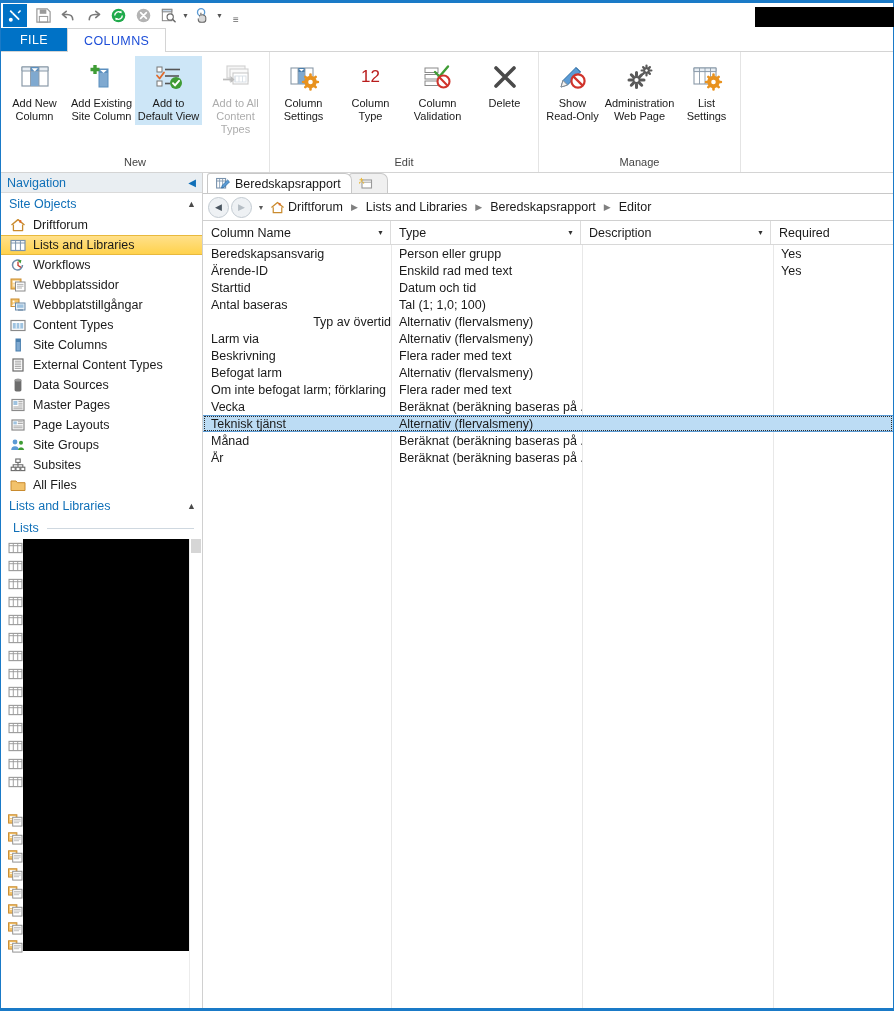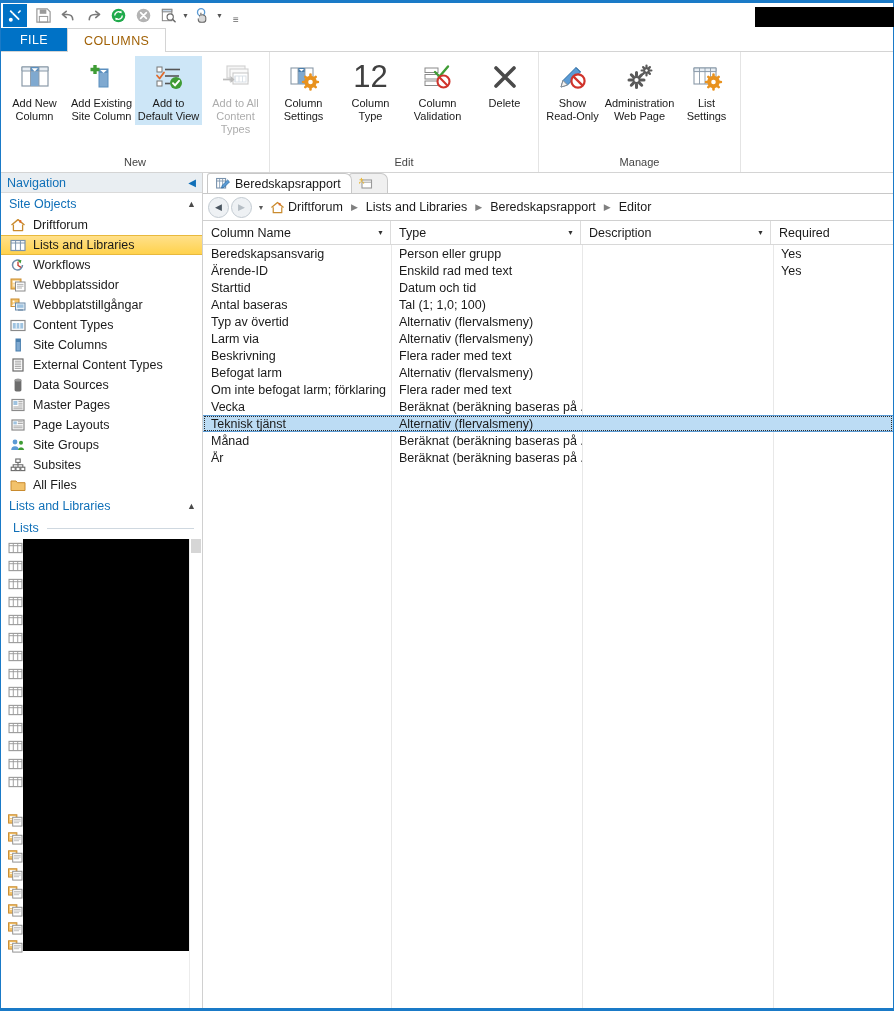--- a/index.html
+++ b/index.html
@@ -84,21 +84,21 @@
     font-size: 12.5px;
     letter-spacing: .4px;
   }
   .tab.file {
     background: #0072c6;
     color: #ffffff;
     padding: 0 19px;
   }
   .tab.active {
     background: #ffffff;
-    color: #a16207;
+    color: #1d4ed8;
     border-left: 1px solid #d4d4d4;
     border-right: 1px solid #d4d4d4;
     border-top: 1px solid #d4d4d4;
     margin-bottom: -1px;
     position: relative;
   }
 
   
   .ribbon {
     height: 120px;
@@ -548,21 +548,21 @@
                 <circle cx="22.5" cy="20" r="6.2" fill="#e8921f"></circle>
                 <circle cx="22.5" cy="20" r="2.3" fill="#fff"></circle>
                 <path d="M22.5 12.6v3M22.5 24.4v3M15.1 20h3M26.9 20h3M17.3 14.8l2.1 2.1M25.6 23.1l2.1 2.1M27.7 14.8l-2.1 2.1M19.4 23.1l-2.1 2.1" stroke="#e8921f" stroke-width="2.6" stroke-linecap="round"></path>
               </svg>
           </div>
           <div class="rlabel">Column
 Settings</div>
         </div>
         <div class="ritem">
           <div class="ricon">
-            <span style="font-size:31px;color:#404040;line-height:30px;">12</span>
+            <span style="font-size:17px;color:#b91c1c;line-height:30px;">12</span>
           </div>
           <div class="rlabel">Column
 Type</div>
         </div>
         <div class="ritem">
           <div class="ricon">
             <svg width="32" height="30" viewBox="0 0 32 30">
                 <rect x="3" y="6" width="13" height="4.5" fill="#fff" stroke="#8a8a8a" stroke-width="1"></rect>
                 <rect x="3" y="12.5" width="13" height="4.5" fill="#fff" stroke="#8a8a8a" stroke-width="1"></rect>
                 <rect x="3" y="19" width="13" height="4.5" fill="#fff" stroke="#8a8a8a" stroke-width="1"></rect>
@@ -1116,21 +1116,21 @@
                 <div class="cell" style="width:191px;"></div>
                 <div class="cell" style="width:120px;"></div>
               </div>
               <div class="row">
                 <div class="cell" style="width:188px;">Antal baseras</div>
                 <div class="cell" style="width:191px;">Tal (1; 1,0; 100)</div>
                 <div class="cell" style="width:191px;"></div>
                 <div class="cell" style="width:120px;"></div>
               </div>
               <div class="row">
-                <div class="cell" style="width:188px;">Typ av övertid</div>
+                <div class="cell" style="width:188px;text-align:right;">Typ av övertid</div>
                 <div class="cell" style="width:191px;">Alternativ (flervalsmeny)</div>
                 <div class="cell" style="width:191px;"></div>
                 <div class="cell" style="width:120px;"></div>
               </div>
               <div class="row">
                 <div class="cell" style="width:188px;">Larm via</div>
                 <div class="cell" style="width:191px;">Alternativ (flervalsmeny)</div>
                 <div class="cell" style="width:191px;"></div>
                 <div class="cell" style="width:120px;"></div>
               </div>

